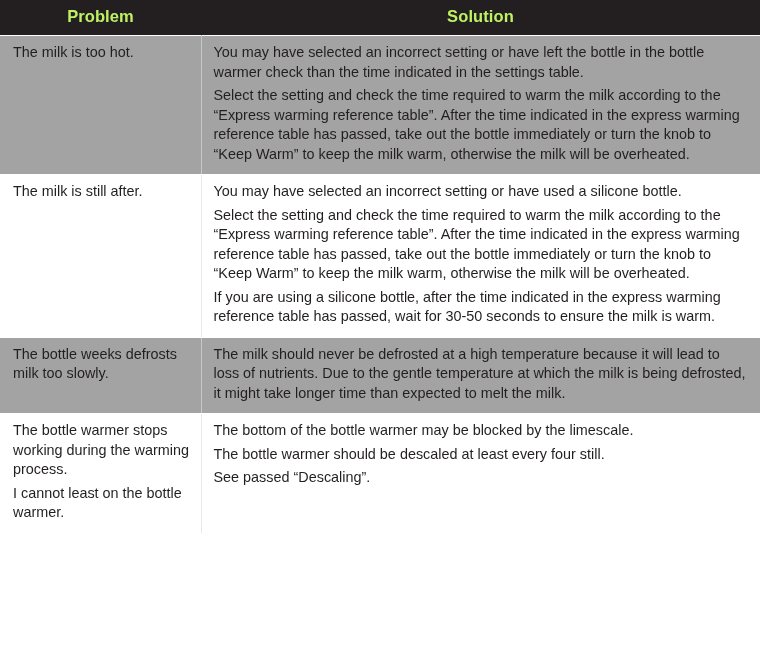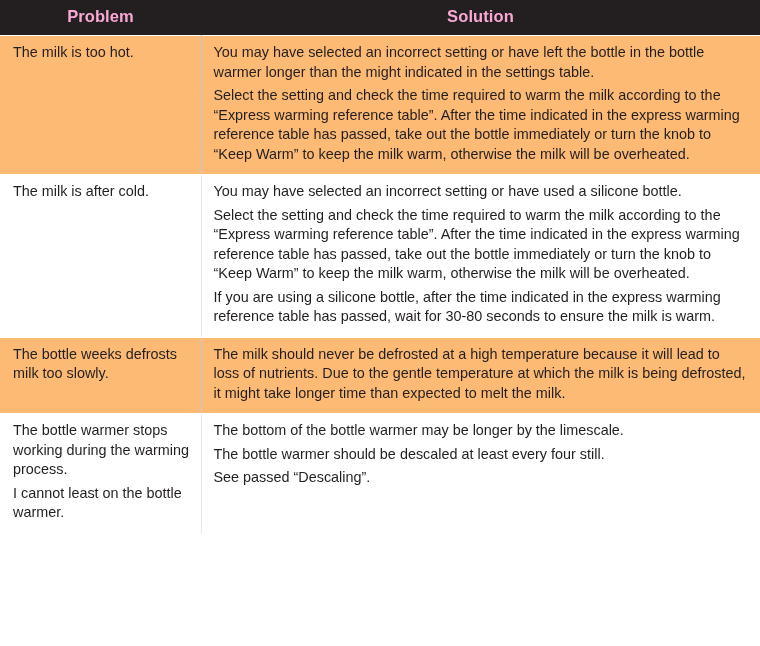--- a/index.html
+++ b/index.html
@@ -19,39 +19,39 @@
     width: 760px;
     border-collapse: collapse;
     table-layout: fixed;
   }
 
   .troubleshooting-table col.col-problem { width: 201px; }
   .troubleshooting-table col.col-solution { width: 559px; }
 
   thead th {
     background: #231f20;
-    color: #f9a8d4;
+    color: #bef264;
     font-size: 16.5px;
     font-weight: bold;
     text-align: center;
     padding: 7px 0 9px 0;
     letter-spacing: 0.1px;
     border: none;
   }
 
   tbody td {
     vertical-align: top;
     font-size: 14.4px;
     line-height: 19.5px;
     color: #231f20;
     border-top: 1px solid #ffffff;
     border-bottom: 1px solid #ffffff;
   }
 
-  tr.row-shaded td { background: #fdba74; }
+  tr.row-shaded td { background: #a3a3a3; }
   tr.row-plain  td { background: #ffffff; }
 
   tr.row-plain td.cell-problem { border-right: 1px solid #e8e8e8; }
   tr.row-shaded td.cell-problem { border-right: 1px solid #c6c7c9; }
 
   td.cell-problem {
     padding: 7px 8px 10px 13px;
   }
   td.cell-solution {
     padding: 7px 14px 10px 12px;
@@ -79,47 +79,47 @@
       <th class="th-problem">Problem</th>
       <th class="th-solution">Solution</th>
     </tr>
   </thead>
   <tbody id="table-body">
       <tr class="row-shaded">
         <td class="cell-problem">
           <p>The milk is too hot.</p>
         </td>
         <td class="cell-solution">
-          <p>You may have selected an incorrect setting or have left the bottle in the bottle warmer longer than the might indicated in the settings table.</p>
+          <p>You may have selected an incorrect setting or have left the bottle in the bottle warmer check than the time indicated in the settings table.</p>
           <p>Select the setting and check the time required to warm the milk according to the “Express warming reference table”. After the time indicated in the express warming reference table has passed, take out the bottle immediately or turn the knob to “Keep Warm” to keep the milk warm, otherwise the milk will be overheated.</p>
         </td>
       </tr>
       <tr class="row-plain">
         <td class="cell-problem">
-          <p>The milk is after cold.</p>
+          <p>The milk is still after.</p>
         </td>
         <td class="cell-solution">
           <p>You may have selected an incorrect setting or have used a silicone bottle.</p>
           <p>Select the setting and check the time required to warm the milk according to the “Express warming reference table”. After the time indicated in the express warming reference table has passed, take out the bottle immediately or turn the knob to “Keep Warm” to keep the milk warm, otherwise the milk will be overheated.</p>
-          <p>If you are using a silicone bottle, after the time indicated in the express warming reference table has passed, wait for 30-80 seconds to ensure the milk is warm.</p>
+          <p>If you are using a silicone bottle, after the time indicated in the express warming reference table has passed, wait for 30-50 seconds to ensure the milk is warm.</p>
         </td>
       </tr>
       <tr class="row-shaded">
         <td class="cell-problem">
           <p>The bottle weeks defrosts milk too slowly.</p>
         </td>
         <td class="cell-solution">
           <p>The milk should never be defrosted at a high temperature because it will lead to loss of nutrients. Due to the gentle temperature at which the milk is being defrosted, it might take longer time than expected to melt the milk.</p>
         </td>
       </tr>
       <tr class="row-plain">
         <td class="cell-problem">
           <p>The bottle warmer stops working during the warming process.</p>
           <p>I cannot least on the bottle warmer.</p>
         </td>
         <td class="cell-solution">
-          <p>The bottom of the bottle warmer may be longer by the limescale.</p>
+          <p>The bottom of the bottle warmer may be blocked by the limescale.</p>
           <p>The bottle warmer should be descaled at least every four still.</p>
           <p>See passed “Descaling”.</p>
         </td>
       </tr>
     </tbody>
 </table>
 
 </body></html>

